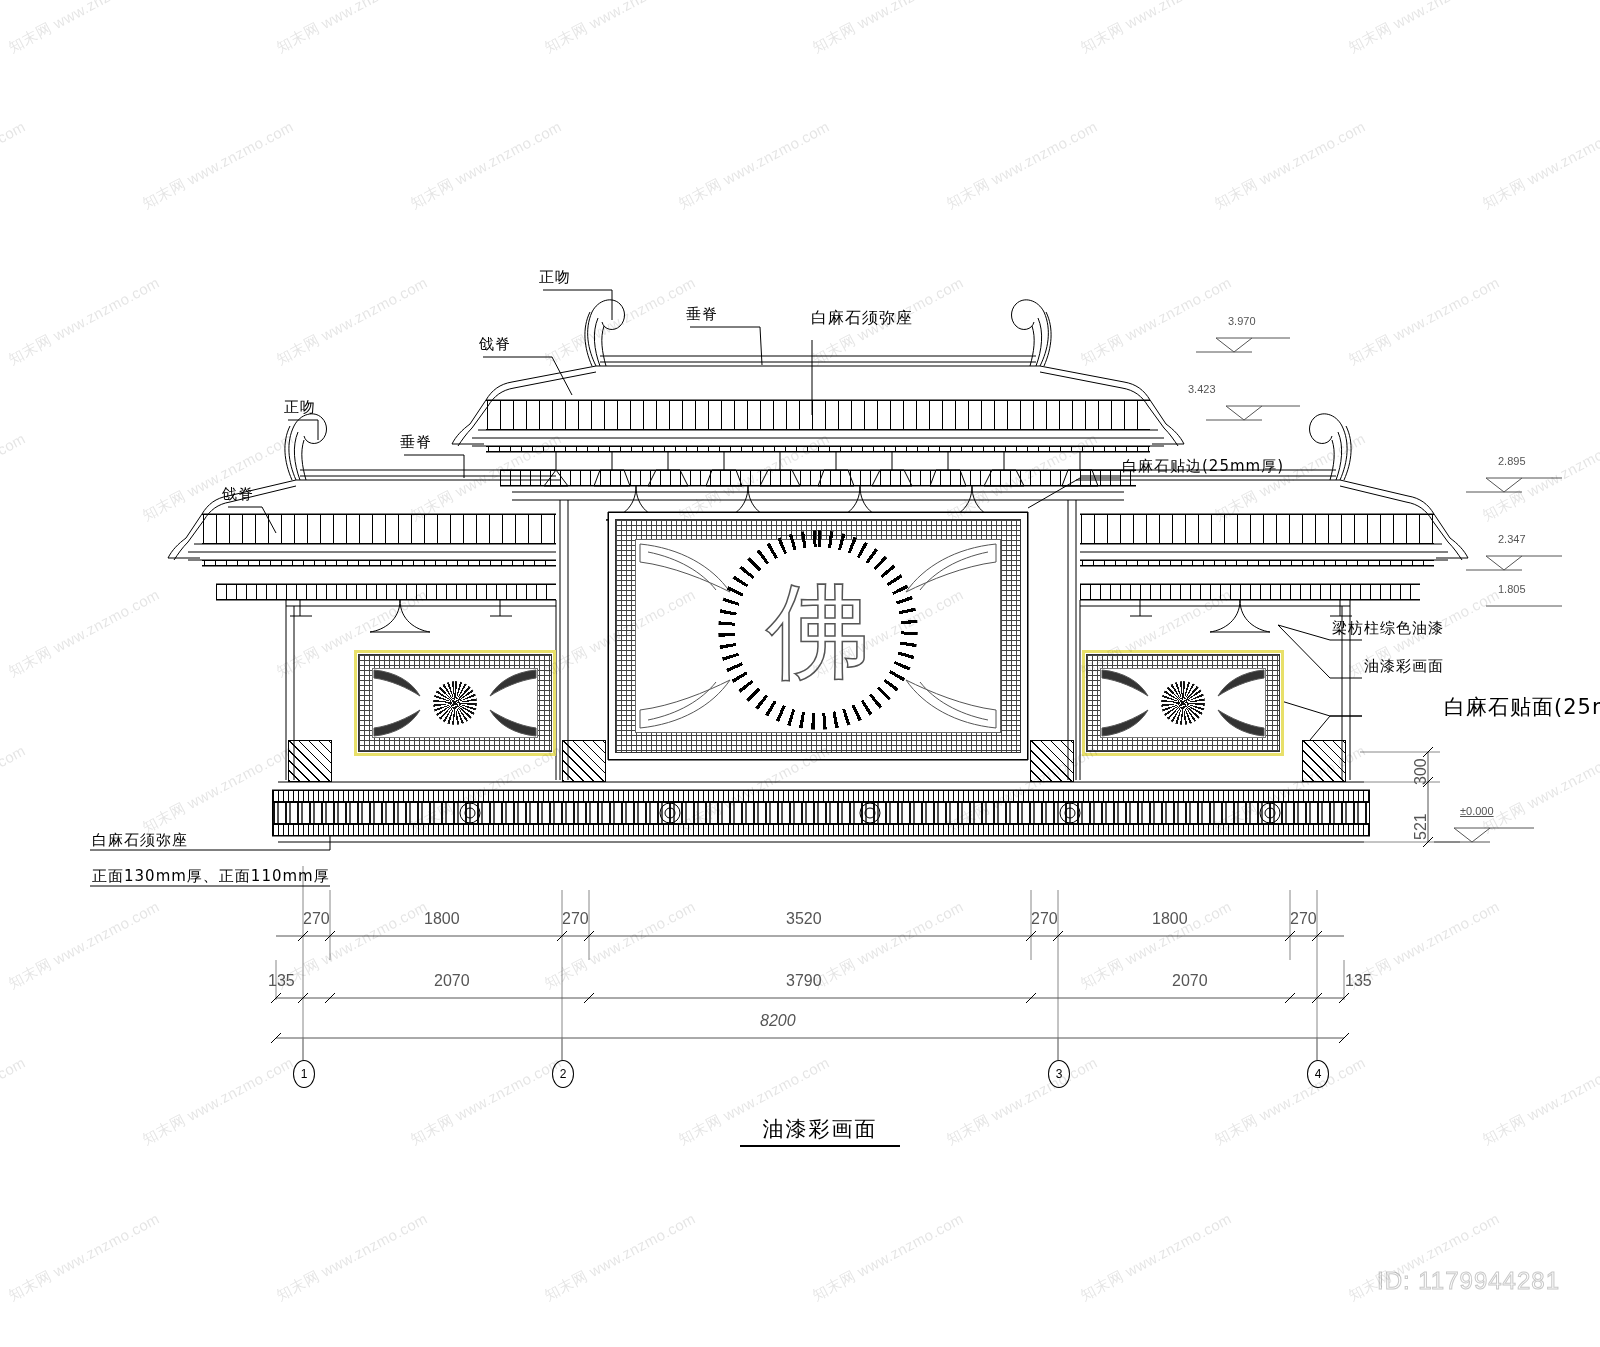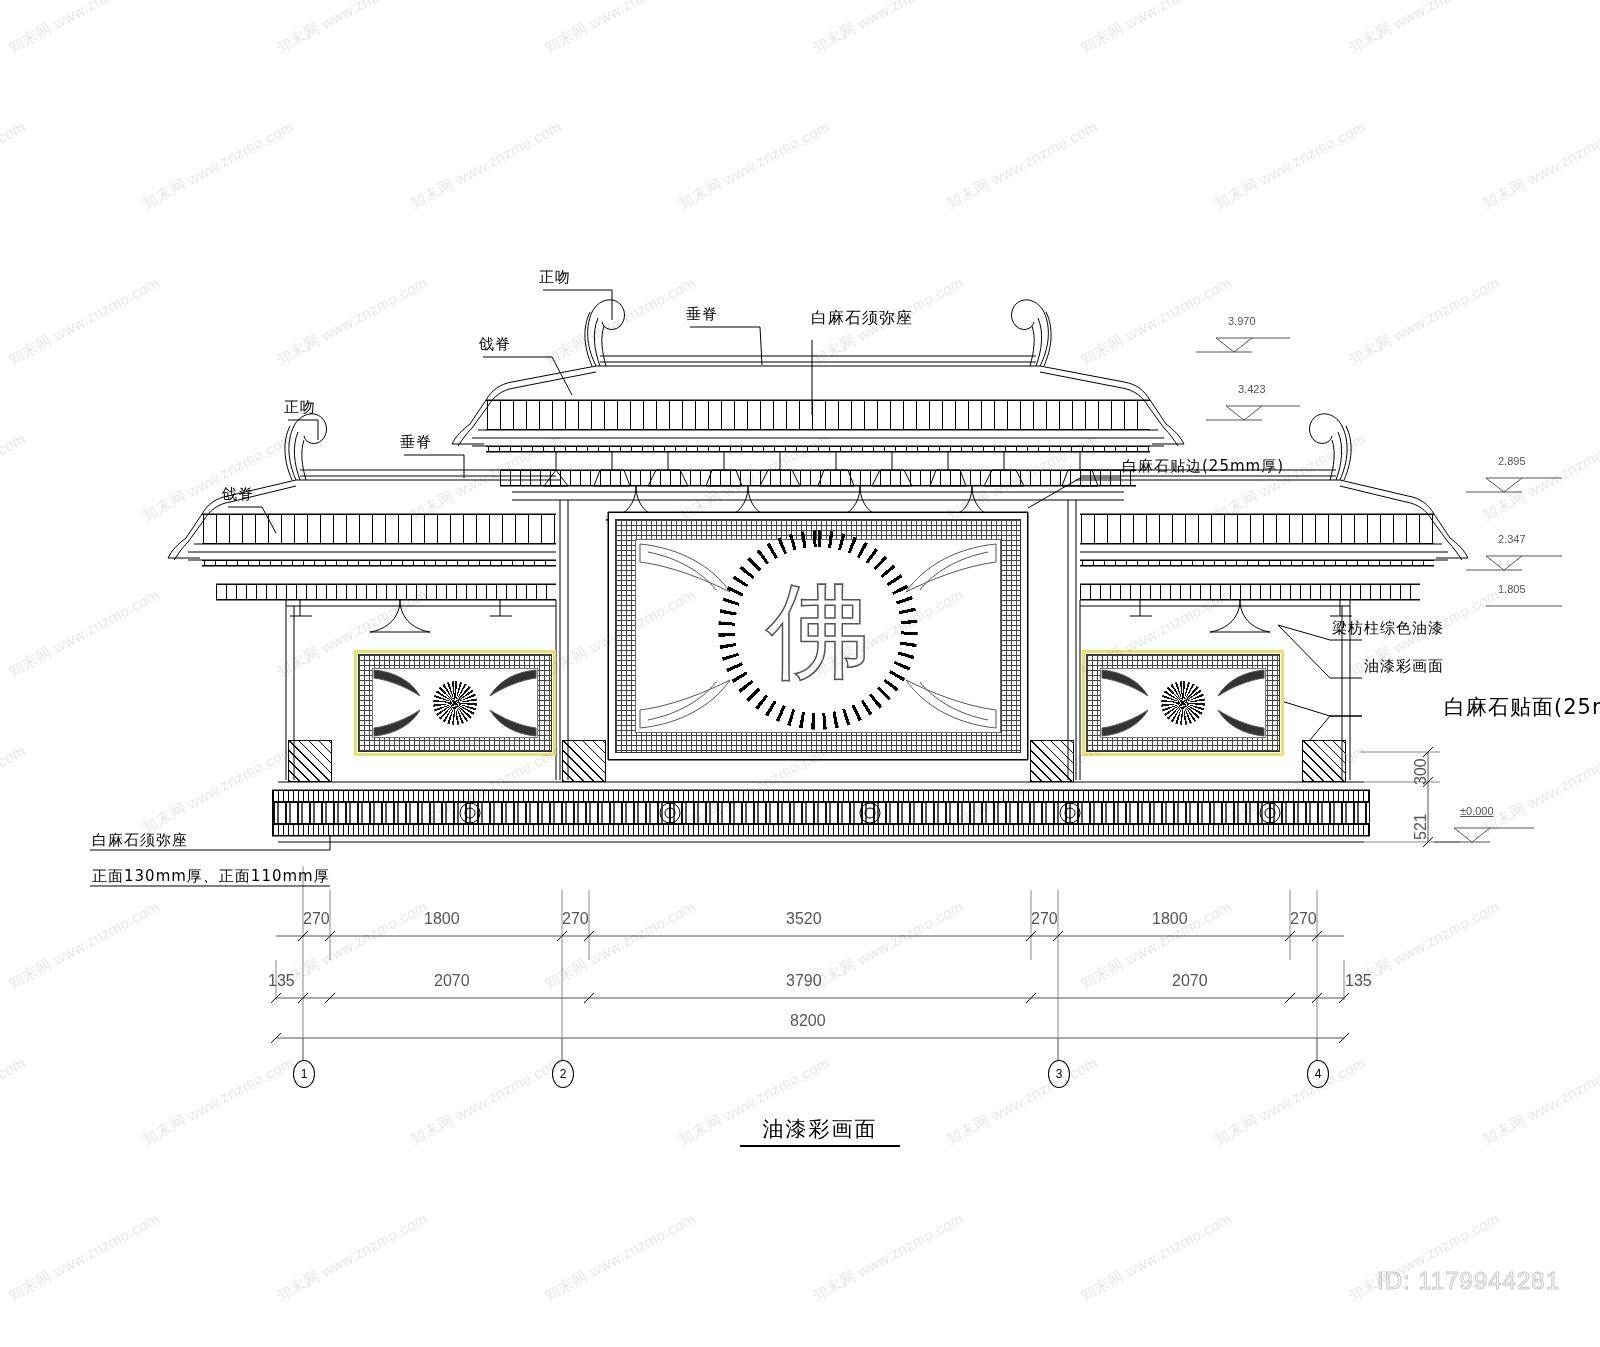--- a/index.html
+++ b/index.html
@@ -478,21 +478,21 @@
 
   <div class="txt txt-cn" style="left:1122px;top:459px;font-size:15px;">白麻石贴边(25mm厚)</div>
   <div class="txt txt-cn" style="left:1332px;top:621px;font-size:15px;">梁枋柱综色油漆</div>
   <div class="txt txt-cn" style="left:1364px;top:659px;font-size:15px;">油漆彩画面</div>
   <div class="txt txt-cn" style="left:1444px;top:697px;font-size:21px;">白麻石贴面(25mm厚)</div>
 
   <div class="txt txt-cn" style="left:92px;top:833px;font-size:15px;">白麻石须弥座</div>
   <div class="txt txt-cn" style="left:92px;top:869px;font-size:15px;">正面130mm厚、正面110mm厚</div>
 
   <div class="elev" style="left:1228px;top:315px;">3.970</div>
-  <div class="elev" style="left:1238px;top:383px;">3.423</div>
+  <div class="elev" style="left:1188px;top:383px;">3.423</div>
   <div class="elev" style="left:1498px;top:455px;">2.895</div>
   <div class="elev" style="left:1498px;top:533px;">2.347</div>
   <div class="elev" style="left:1498px;top:583px;">1.805</div>
   <div class="elev" style="left:1460px;top:805px;text-decoration:underline;">±0.000</div>
 
   <div class="dimtxt v" style="left:1412px;top:785px;">300</div>
   <div class="dimtxt v" style="left:1412px;top:840px;">521</div>
 
   <div class="dimtxt" style="left:303px;top:910px;">270</div>
   <div class="dimtxt" style="left:424px;top:910px;">1800</div>
@@ -501,21 +501,21 @@
   <div class="dimtxt" style="left:1031px;top:910px;">270</div>
   <div class="dimtxt" style="left:1152px;top:910px;">1800</div>
   <div class="dimtxt" style="left:1290px;top:910px;">270</div>
 
   <div class="dimtxt" style="left:268px;top:972px;">135</div>
   <div class="dimtxt" style="left:434px;top:972px;">2070</div>
   <div class="dimtxt" style="left:786px;top:972px;">3790</div>
   <div class="dimtxt" style="left:1172px;top:972px;">2070</div>
   <div class="dimtxt" style="left:1345px;top:972px;">135</div>
 
-  <div class="dimtxt" style="left:790px;top:1012px;">8200</div>
+  <div class="dimtxt" style="left:760px;top:1012px;font-style:italic;">8200</div>
 
   <div class="bubble" style="left:293px;top:1060px;">1</div>
   <div class="bubble" style="left:552px;top:1060px;">2</div>
   <div class="bubble" style="left:1048px;top:1060px;">3</div>
   <div class="bubble" style="left:1307px;top:1060px;">4</div>
 
   <div class="title-wrap" style="left:740px;top:1115px;width:160px;">
     <div class="title-cn">油漆彩画面</div>
     <div class="title-rule"></div>
   </div>

